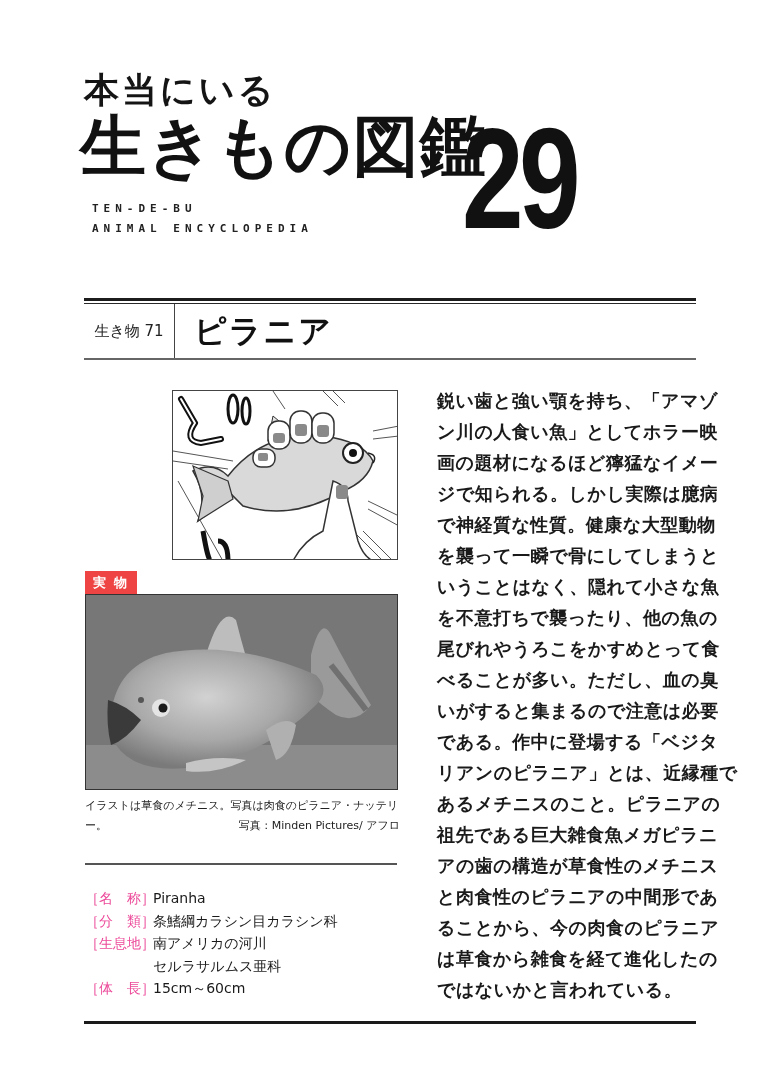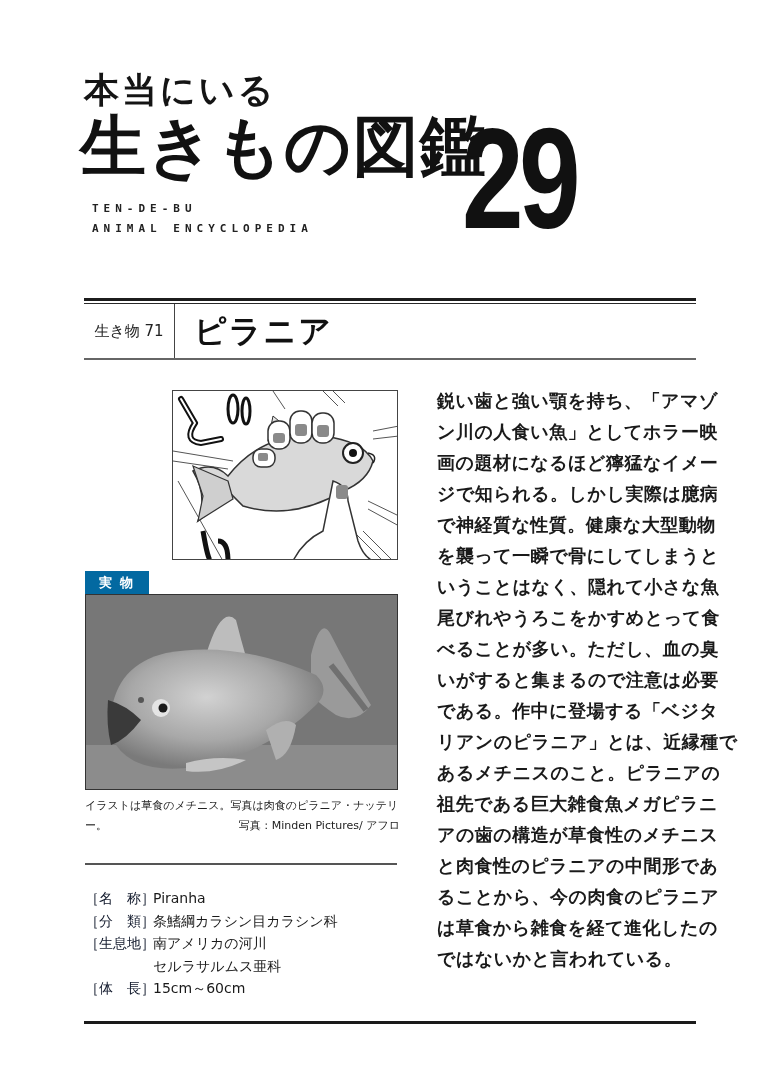--- a/index.html
+++ b/index.html
@@ -21,31 +21,31 @@
   .rule-top2 { left: 84px; top: 303px; width: 612px; height: 1px; background: #2a2a2a; }
   .rule-mid { left: 84px; top: 358px; width: 612px; height: 2px; background: #666; }
   .section-divider { left: 174px; top: 304px; width: 1px; height: 55px; background: #444; }
   .creature-label { left: 84px; top: 304px; width: 90px; height: 55px; display: flex; align-items: center; justify-content: center; font-size: 15px; font-weight: normal; color: #222; }
   .creature-name { left: 194px; top: 304px; height: 55px; display: flex; align-items: center; font-size: 32px; font-weight: bold; color: #111; letter-spacing: 2px; }
 
   
   .illust { left: 172px; top: 390px; width: 226px; height: 170px; border: 1.5px solid #444; background: #fff; overflow: hidden; }
 
   
-  .photo-tag { left: 85px; top: 571px; width: 64px; height: 24px; background: #0369a1; color: #fff; font-size: 13px; font-weight: bold; display: flex; align-items: center; justify-content: center; letter-spacing: 8px; padding-left: 6px; }
+  .photo-tag { left: 85px; top: 571px; width: 52px; height: 24px; background: #ef4444; color: #fff; font-size: 13px; font-weight: bold; display: flex; align-items: center; justify-content: center; letter-spacing: 8px; padding-left: 6px; }
   .photo { left: 85px; top: 594px; width: 313px; height: 196px; border: 1.5px solid #333; overflow: hidden;
     background: radial-gradient(ellipse at 40% 55%, #8a8a8a 0%, #6a6a6a 50%, #4e4e4e 100%); }
 
   .caption { left: 85px; top: 796px; width: 315px; font-size: 11px; color: #222; line-height: 20px; }
   .caption .credit { display: block; text-align: right; margin-top: -20px; }
 
   .spec-rule { left: 85px; top: 863px; width: 312px; height: 2px; background: #555; }
   .specs { left: 85px; top: 887px; width: 320px; font-size: 14px; color: #1a1a1a; }
   .spec-row { display: flex; line-height: 22.5px; }
-  .spec-key { width: 68px; flex: none; white-space: pre; color: #0f172a; }
+  .spec-key { width: 68px; flex: none; white-space: pre; color: #ec4899; }
   .spec-val { flex: 1; }
 
   
   .body-text { left: 437px; top: 385px; width: 264px; font-family: "DejaVu Serif", serif; font-size: 18px; line-height: 31px; color: #1a1a1a; letter-spacing: 0.5px; font-weight: bold; }
   .body-text span { display: block; white-space: nowrap; }
 
   .rule-bottom { left: 84px; top: 1021px; width: 612px; height: 3px; background: #1a1a1a; }
 </style>
 </head>
 <body>
@@ -177,20 +177,21 @@
 </div>
 
 <div class="abs body-text">
   <span>鋭い歯と強い顎を持ち、「アマゾ</span>
   <span>ン川の人食い魚」としてホラー映</span>
   <span>画の題材になるほど獰猛なイメー</span>
   <span>ジで知られる。しかし実際は臆病</span>
   <span>で神経質な性質。健康な大型動物</span>
   <span>を襲って一瞬で骨にしてしまうと</span>
   <span>いうことはなく、隠れて小さな魚</span>
+  <span>を不意打ちで襲ったり、他の魚の</span>
   <span>尾びれやうろこをかすめとって食</span>
   <span>べることが多い。ただし、血の臭</span>
   <span>いがすると集まるので注意は必要</span>
   <span>である。作中に登場する「ベジタ</span>
   <span>リアンのピラニア」とは、近縁種で</span>
   <span>あるメチニスのこと。ピラニアの</span>
   <span>祖先である巨大雑食魚メガピラニ</span>
   <span>アの歯の構造が草食性のメチニス</span>
   <span>と肉食性のピラニアの中間形であ</span>
   <span>ることから、今の肉食のピラニア</span>

